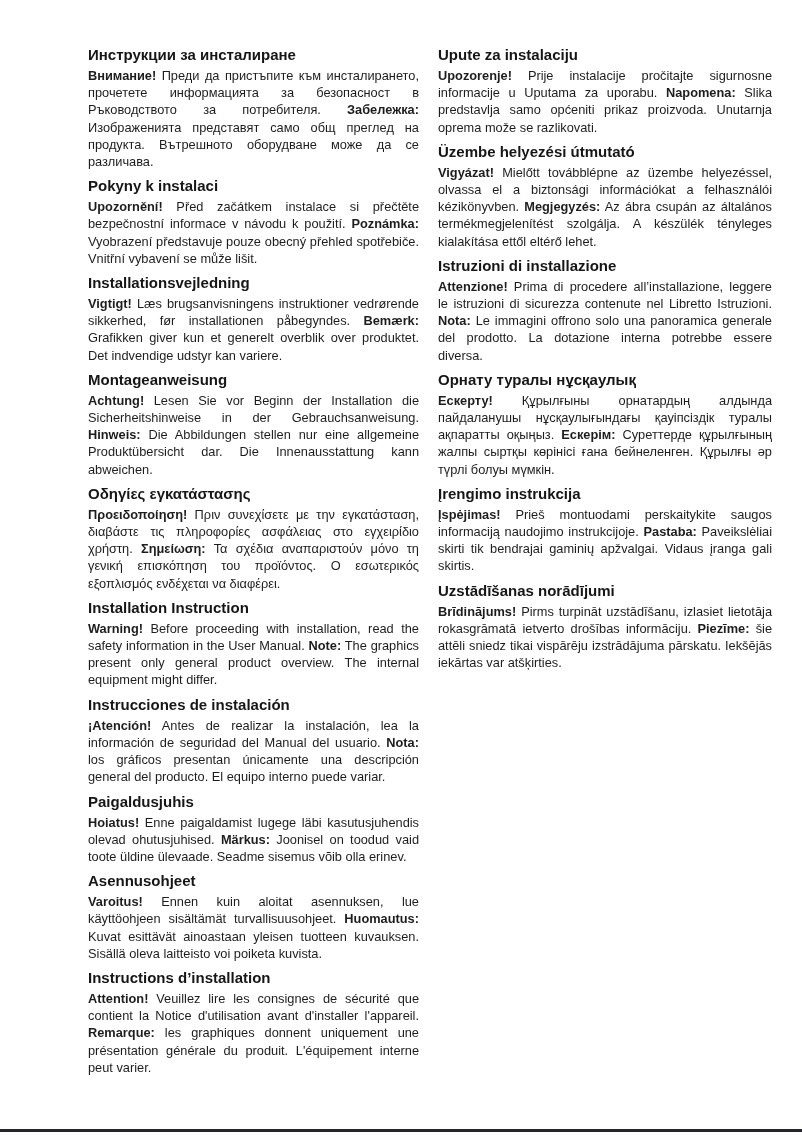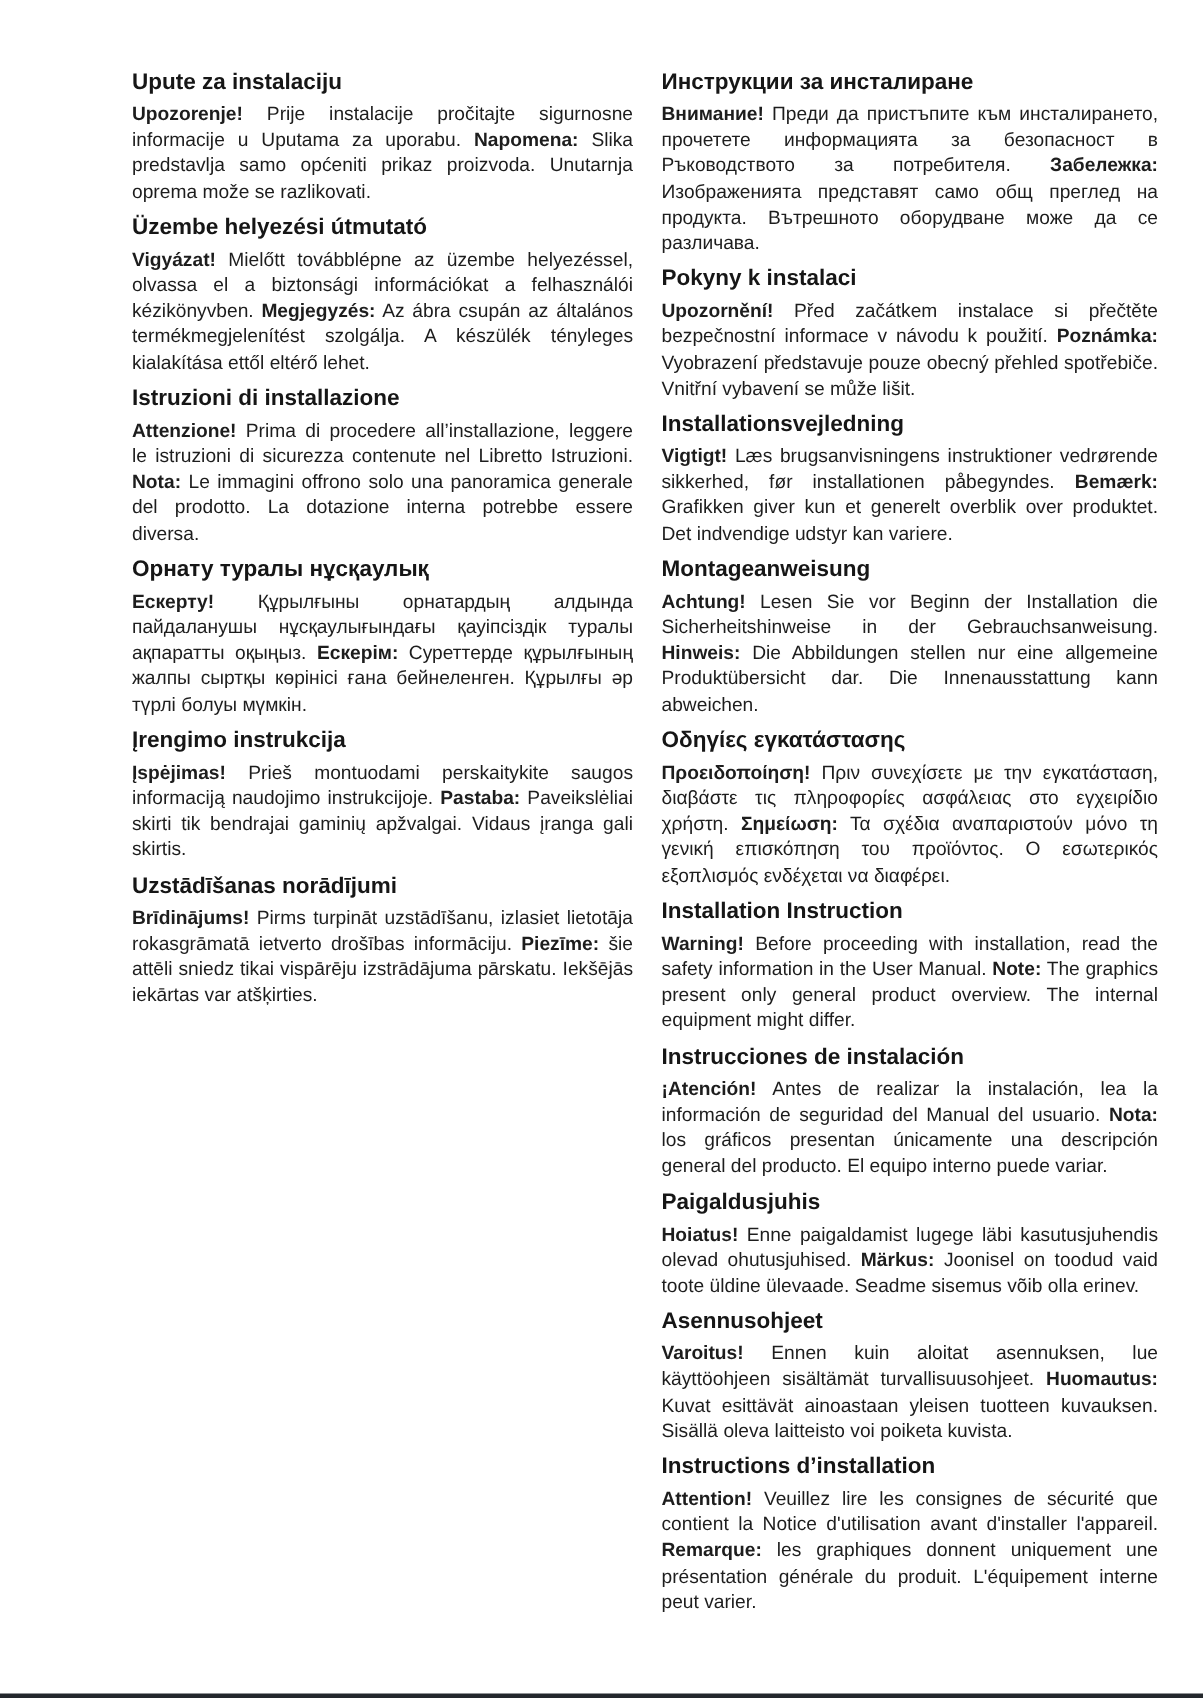--- a/index.html
+++ b/index.html
@@ -38,34 +38,20 @@
     position:absolute;
     left:0;right:0;bottom:4px;
     height:3px;
   }
 </style>
 </head>
 <body>
 
 <div class="page">
   <main class="columns">
-    <section class="col right">
-        <h2 class="section-heading">Upute za instalaciju</h2>
-        <p class="section-paragraph"><b>Upozorenje!</b><span> Prije instalacije pročitajte sigurnosne informacije u Uputama za uporabu. </span><b>Napomena:</b><span> Slika predstavlja samo općeniti prikaz proizvoda. Unutarnja oprema može se razlikovati.</span></p>
-        <h2 class="section-heading">Üzembe helyezési útmutató</h2>
-        <p class="section-paragraph"><b>Vigyázat!</b><span> Mielőtt továbblépne az üzembe helyezéssel, olvassa el a biztonsági információkat a felhasználói kézikönyvben. </span><b>Megjegyzés:</b><span> Az ábra csupán az általános termékmegjelenítést szolgálja. A készülék tényleges kialakítása ettől eltérő lehet.</span></p>
-        <h2 class="section-heading">Istruzioni di installazione</h2>
-        <p class="section-paragraph"><b>Attenzione!</b><span> Prima di procedere all’installazione, leggere le istruzioni di sicurezza contenute nel Libretto Istruzioni. </span><b>Nota:</b><span> Le immagini offrono solo una panoramica generale del prodotto. La dotazione interna potrebbe essere diversa.</span></p>
-        <h2 class="section-heading">Орнату туралы нұсқаулық</h2>
-        <p class="section-paragraph"><b>Ескерту!</b><span> Құрылғыны орнатардың алдында пайдаланушы нұсқаулығындағы қауіпсіздік туралы ақпаратты оқыңыз. </span><b>Ескерім:</b><span> Суреттерде құрылғының жалпы сыртқы көрінісі ғана бейнеленген. Құрылғы әр түрлі болуы мүмкін.</span></p>
-        <h2 class="section-heading">Įrengimo instrukcija</h2>
-        <p class="section-paragraph"><b>Įspėjimas!</b><span> Prieš montuodami perskaitykite saugos informaciją naudojimo instrukcijoje. </span><b>Pastaba:</b><span> Paveikslėliai skirti tik bendrajai gaminių apžvalgai. Vidaus įranga gali skirtis.</span></p>
-        <h2 class="section-heading">Uzstādīšanas norādījumi</h2>
-        <p class="section-paragraph"><b>Brīdinājums!</b><span> Pirms turpināt uzstādīšanu, izlasiet lietotāja rokasgrāmatā ietverto drošības informāciju. </span><b>Piezīme:</b><span> šie attēli sniedz tikai vispārēju izstrādājuma pārskatu. Iekšējās iekārtas var atšķirties.</span></p>
-      </section>
     <section class="col left">
         <h2 class="section-heading">Инструкции за инсталиране</h2>
         <p class="section-paragraph"><b>Внимание!</b><span> Преди да пристъпите към инсталирането, прочетете информацията за безопасност в Ръководството за потребителя. </span><b>Забележка:</b><span> Изображенията представят само общ преглед на продукта. Вътрешното оборудване може да се различава.</span></p>
         <h2 class="section-heading">Pokyny k instalaci</h2>
         <p class="section-paragraph"><b>Upozornění!</b><span> Před začátkem instalace si přečtěte bezpečnostní informace v návodu k použití. </span><b>Poznámka:</b><span> Vyobrazení představuje pouze obecný přehled spotřebiče. Vnitřní vybavení se může lišit.</span></p>
         <h2 class="section-heading">Installationsvejledning</h2>
         <p class="section-paragraph"><b>Vigtigt!</b><span> Læs brugsanvisningens instruktioner vedrørende sikkerhed, før installationen påbegyndes. </span><b>Bemærk:</b><span> Grafikken giver kun et generelt overblik over produktet. Det indvendige udstyr kan variere.</span></p>
         <h2 class="section-heading">Montageanweisung</h2>
         <p class="section-paragraph"><b>Achtung!</b><span> Lesen Sie vor Beginn der Installation die Sicherheitshinweise in der Gebrauchsanweisung. </span><b>Hinweis:</b><span> Die Abbildungen stellen nur eine allgemeine Produktübersicht dar. Die Innenausstattung kann abweichen.</span></p>
         <h2 class="section-heading">Οδηγίες εγκατάστασης</h2>
@@ -74,15 +60,29 @@
         <p class="section-paragraph"><b>Warning!</b><span> Before proceeding with installation, read the safety information in the User Manual. </span><b>Note:</b><span> The graphics present only general product overview. The internal equipment might differ.</span></p>
         <h2 class="section-heading">Instrucciones de instalación</h2>
         <p class="section-paragraph"><b>¡Atención!</b><span> Antes de realizar la instalación, lea la información de seguridad del Manual del usuario. </span><b>Nota:</b><span> los gráficos presentan únicamente una descripción general del producto. El equipo interno puede variar.</span></p>
         <h2 class="section-heading">Paigaldusjuhis</h2>
         <p class="section-paragraph"><b>Hoiatus!</b><span> Enne paigaldamist lugege läbi kasutusjuhendis olevad ohutusjuhised. </span><b>Märkus:</b><span> Joonisel on toodud vaid toote üldine ülevaade. Seadme sisemus võib olla erinev.</span></p>
         <h2 class="section-heading">Asennusohjeet</h2>
         <p class="section-paragraph"><b>Varoitus!</b><span> Ennen kuin aloitat asennuksen, lue käyttöohjeen sisältämät turvallisuusohjeet. </span><b>Huomautus:</b><span> Kuvat esittävät ainoastaan yleisen tuotteen kuvauksen. Sisällä oleva laitteisto voi poiketa kuvista.</span></p>
         <h2 class="section-heading">Instructions d’installation</h2>
         <p class="section-paragraph"><b>Attention!</b><span> Veuillez lire les consignes de sécurité que contient la Notice d'utilisation avant d'installer l'appareil. </span><b>Remarque:</b><span> les graphiques donnent uniquement une présentation générale du produit. L'équipement interne peut varier.</span></p>
       </section>
+    <section class="col right">
+        <h2 class="section-heading">Upute za instalaciju</h2>
+        <p class="section-paragraph"><b>Upozorenje!</b><span> Prije instalacije pročitajte sigurnosne informacije u Uputama za uporabu. </span><b>Napomena:</b><span> Slika predstavlja samo općeniti prikaz proizvoda. Unutarnja oprema može se razlikovati.</span></p>
+        <h2 class="section-heading">Üzembe helyezési útmutató</h2>
+        <p class="section-paragraph"><b>Vigyázat!</b><span> Mielőtt továbblépne az üzembe helyezéssel, olvassa el a biztonsági információkat a felhasználói kézikönyvben. </span><b>Megjegyzés:</b><span> Az ábra csupán az általános termékmegjelenítést szolgálja. A készülék tényleges kialakítása ettől eltérő lehet.</span></p>
+        <h2 class="section-heading">Istruzioni di installazione</h2>
+        <p class="section-paragraph"><b>Attenzione!</b><span> Prima di procedere all’installazione, leggere le istruzioni di sicurezza contenute nel Libretto Istruzioni. </span><b>Nota:</b><span> Le immagini offrono solo una panoramica generale del prodotto. La dotazione interna potrebbe essere diversa.</span></p>
+        <h2 class="section-heading">Орнату туралы нұсқаулық</h2>
+        <p class="section-paragraph"><b>Ескерту!</b><span> Құрылғыны орнатардың алдында пайдаланушы нұсқаулығындағы қауіпсіздік туралы ақпаратты оқыңыз. </span><b>Ескерім:</b><span> Суреттерде құрылғының жалпы сыртқы көрінісі ғана бейнеленген. Құрылғы әр түрлі болуы мүмкін.</span></p>
+        <h2 class="section-heading">Įrengimo instrukcija</h2>
+        <p class="section-paragraph"><b>Įspėjimas!</b><span> Prieš montuodami perskaitykite saugos informaciją naudojimo instrukcijoje. </span><b>Pastaba:</b><span> Paveikslėliai skirti tik bendrajai gaminių apžvalgai. Vidaus įranga gali skirtis.</span></p>
+        <h2 class="section-heading">Uzstādīšanas norādījumi</h2>
+        <p class="section-paragraph"><b>Brīdinājums!</b><span> Pirms turpināt uzstādīšanu, izlasiet lietotāja rokasgrāmatā ietverto drošības informāciju. </span><b>Piezīme:</b><span> šie attēli sniedz tikai vispārēju izstrādājuma pārskatu. Iekšējās iekārtas var atšķirties.</span></p>
+      </section>
   </main>
   <div class="bottom-rule" style="background-color: rgb(35, 39, 44);"></div>
 </div>
 
 </body></html>

